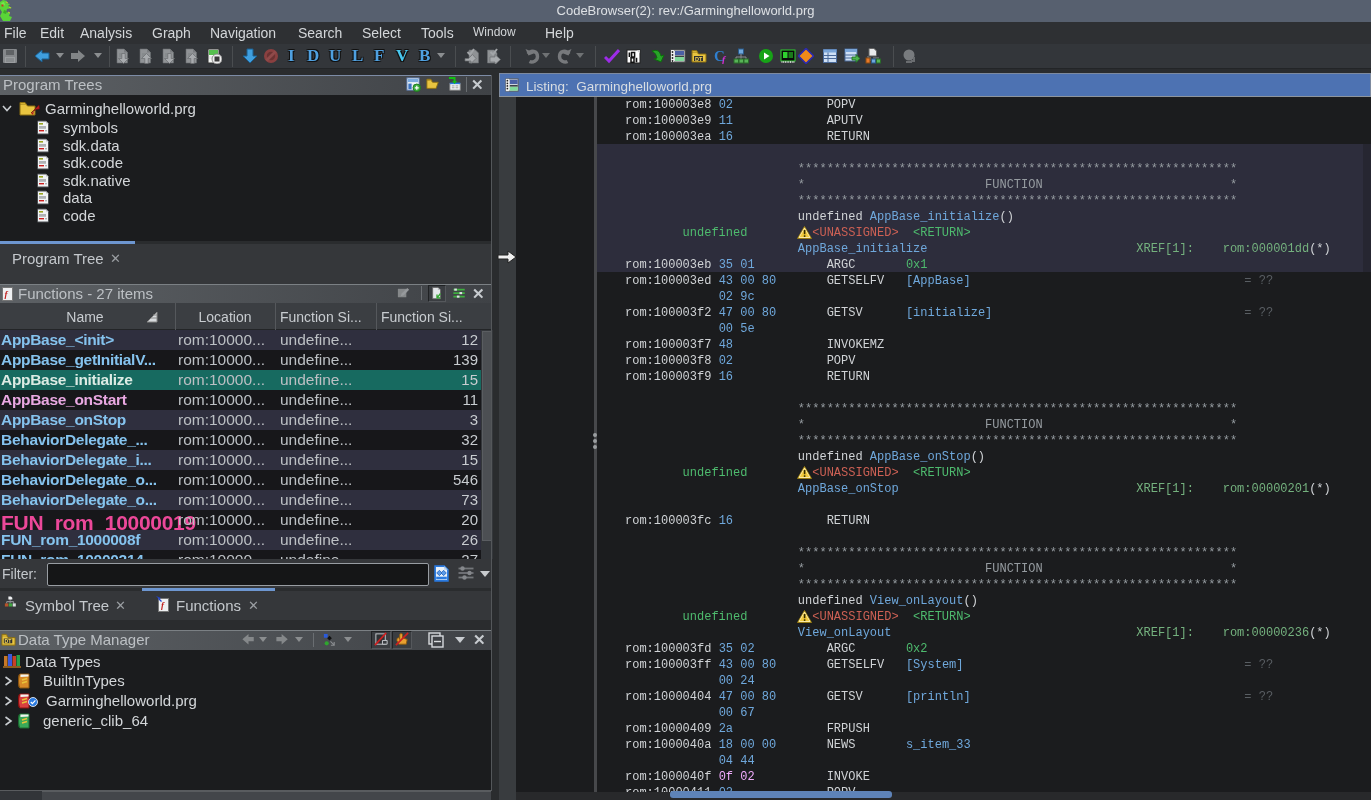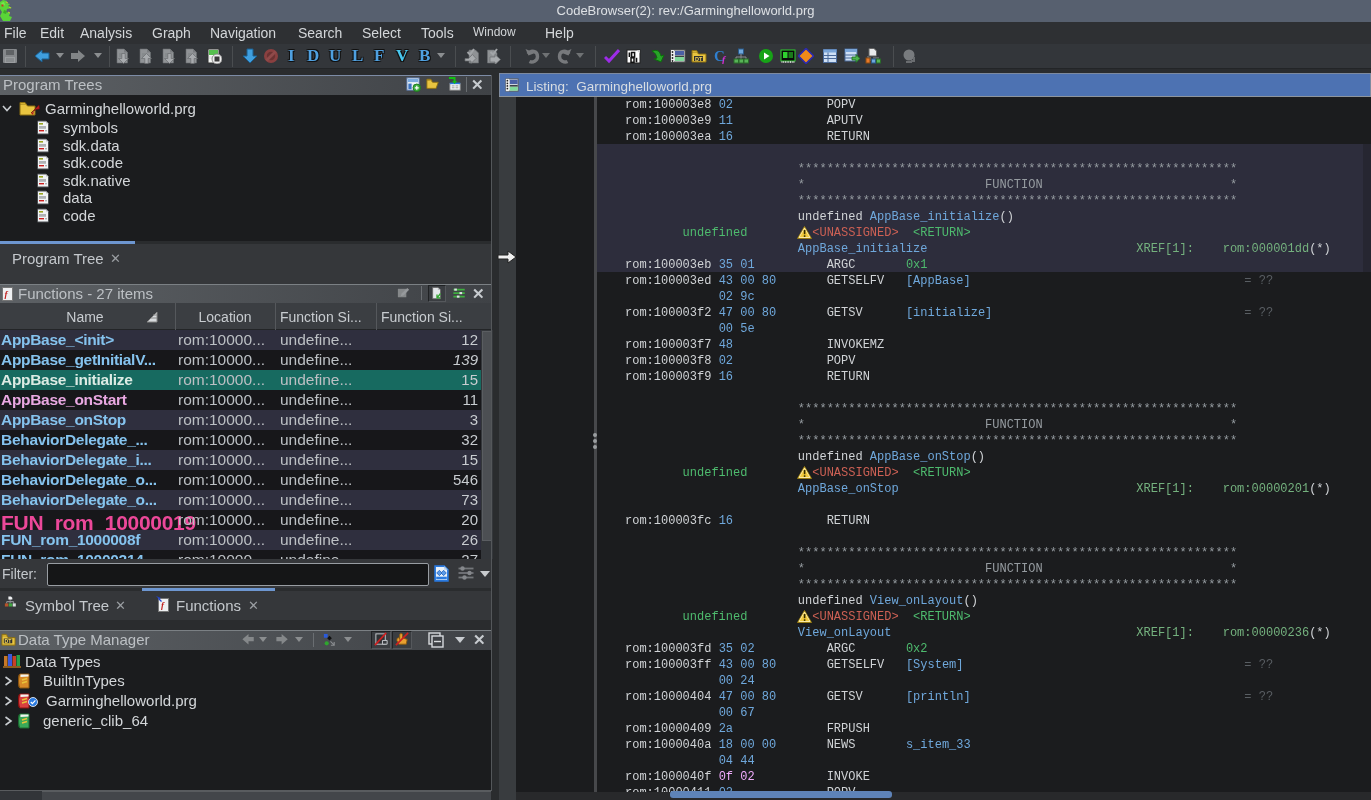--- a/index.html
+++ b/index.html
@@ -357,21 +357,21 @@
 <div class="abs" style="left:0;top:330px;width:491px;height:229px;overflow:hidden;">
 <div class="abs" style="left:0;top:0px;width:491px;height:20px;background:#2f2f3e;"></div>
 <div class="abs" style="left:1px;top:1px;color:#85c3ee;font-size:15.5px;font-weight:bold;letter-spacing:-0.3px;">AppBase_&lt;init&gt;</div>
 <div class="abs" style="left:178px;top:1px;color:#bcc0c4;font-size:15.5px;">rom:10000...</div>
 <div class="abs" style="left:280px;top:1px;color:#bcc0c4;font-size:15.5px;">undefine...</div>
 <div class="abs" style="left:380px;top:1px;width:98px;text-align:right;color:#c8ccd0;font-size:15px;">12</div>
 <div class="abs" style="left:0;top:20px;width:491px;height:20px;background:#17171a;"></div>
 <div class="abs" style="left:1px;top:21px;color:#85c3ee;font-size:15.5px;font-weight:bold;letter-spacing:-0.3px;">AppBase_getInitialV...</div>
 <div class="abs" style="left:178px;top:21px;color:#bcc0c4;font-size:15.5px;">rom:10000...</div>
 <div class="abs" style="left:280px;top:21px;color:#bcc0c4;font-size:15.5px;">undefine...</div>
-<div class="abs" style="left:380px;top:21px;width:98px;text-align:right;color:#c8ccd0;font-size:15px;font-style:italic;">139</div>
+<div class="abs" style="left:380px;top:21px;width:98px;text-align:right;color:#c8ccd0;font-size:15px;">139</div>
 <div class="abs" style="left:0;top:40px;width:491px;height:20px;background:#176a60;"></div>
 <div class="abs" style="left:1px;top:41px;color:#dcebe4;font-size:15.5px;font-weight:bold;letter-spacing:-0.3px;">AppBase_initialize</div>
 <div class="abs" style="left:178px;top:41px;color:#bcc0c4;font-size:15.5px;">rom:10000...</div>
 <div class="abs" style="left:280px;top:41px;color:#bcc0c4;font-size:15.5px;">undefine...</div>
 <div class="abs" style="left:380px;top:41px;width:98px;text-align:right;color:#c8ccd0;font-size:15px;">15</div>
 <div class="abs" style="left:0;top:60px;width:491px;height:20px;background:#17171a;"></div>
 <div class="abs" style="left:1px;top:61px;color:#e9a8e2;font-size:15.5px;font-weight:bold;letter-spacing:-0.3px;">AppBase_onStart</div>
 <div class="abs" style="left:178px;top:61px;color:#bcc0c4;font-size:15.5px;">rom:10000...</div>
 <div class="abs" style="left:280px;top:61px;color:#bcc0c4;font-size:15.5px;">undefine...</div>
 <div class="abs" style="left:380px;top:61px;width:98px;text-align:right;color:#c8ccd0;font-size:15px;">11</div>

